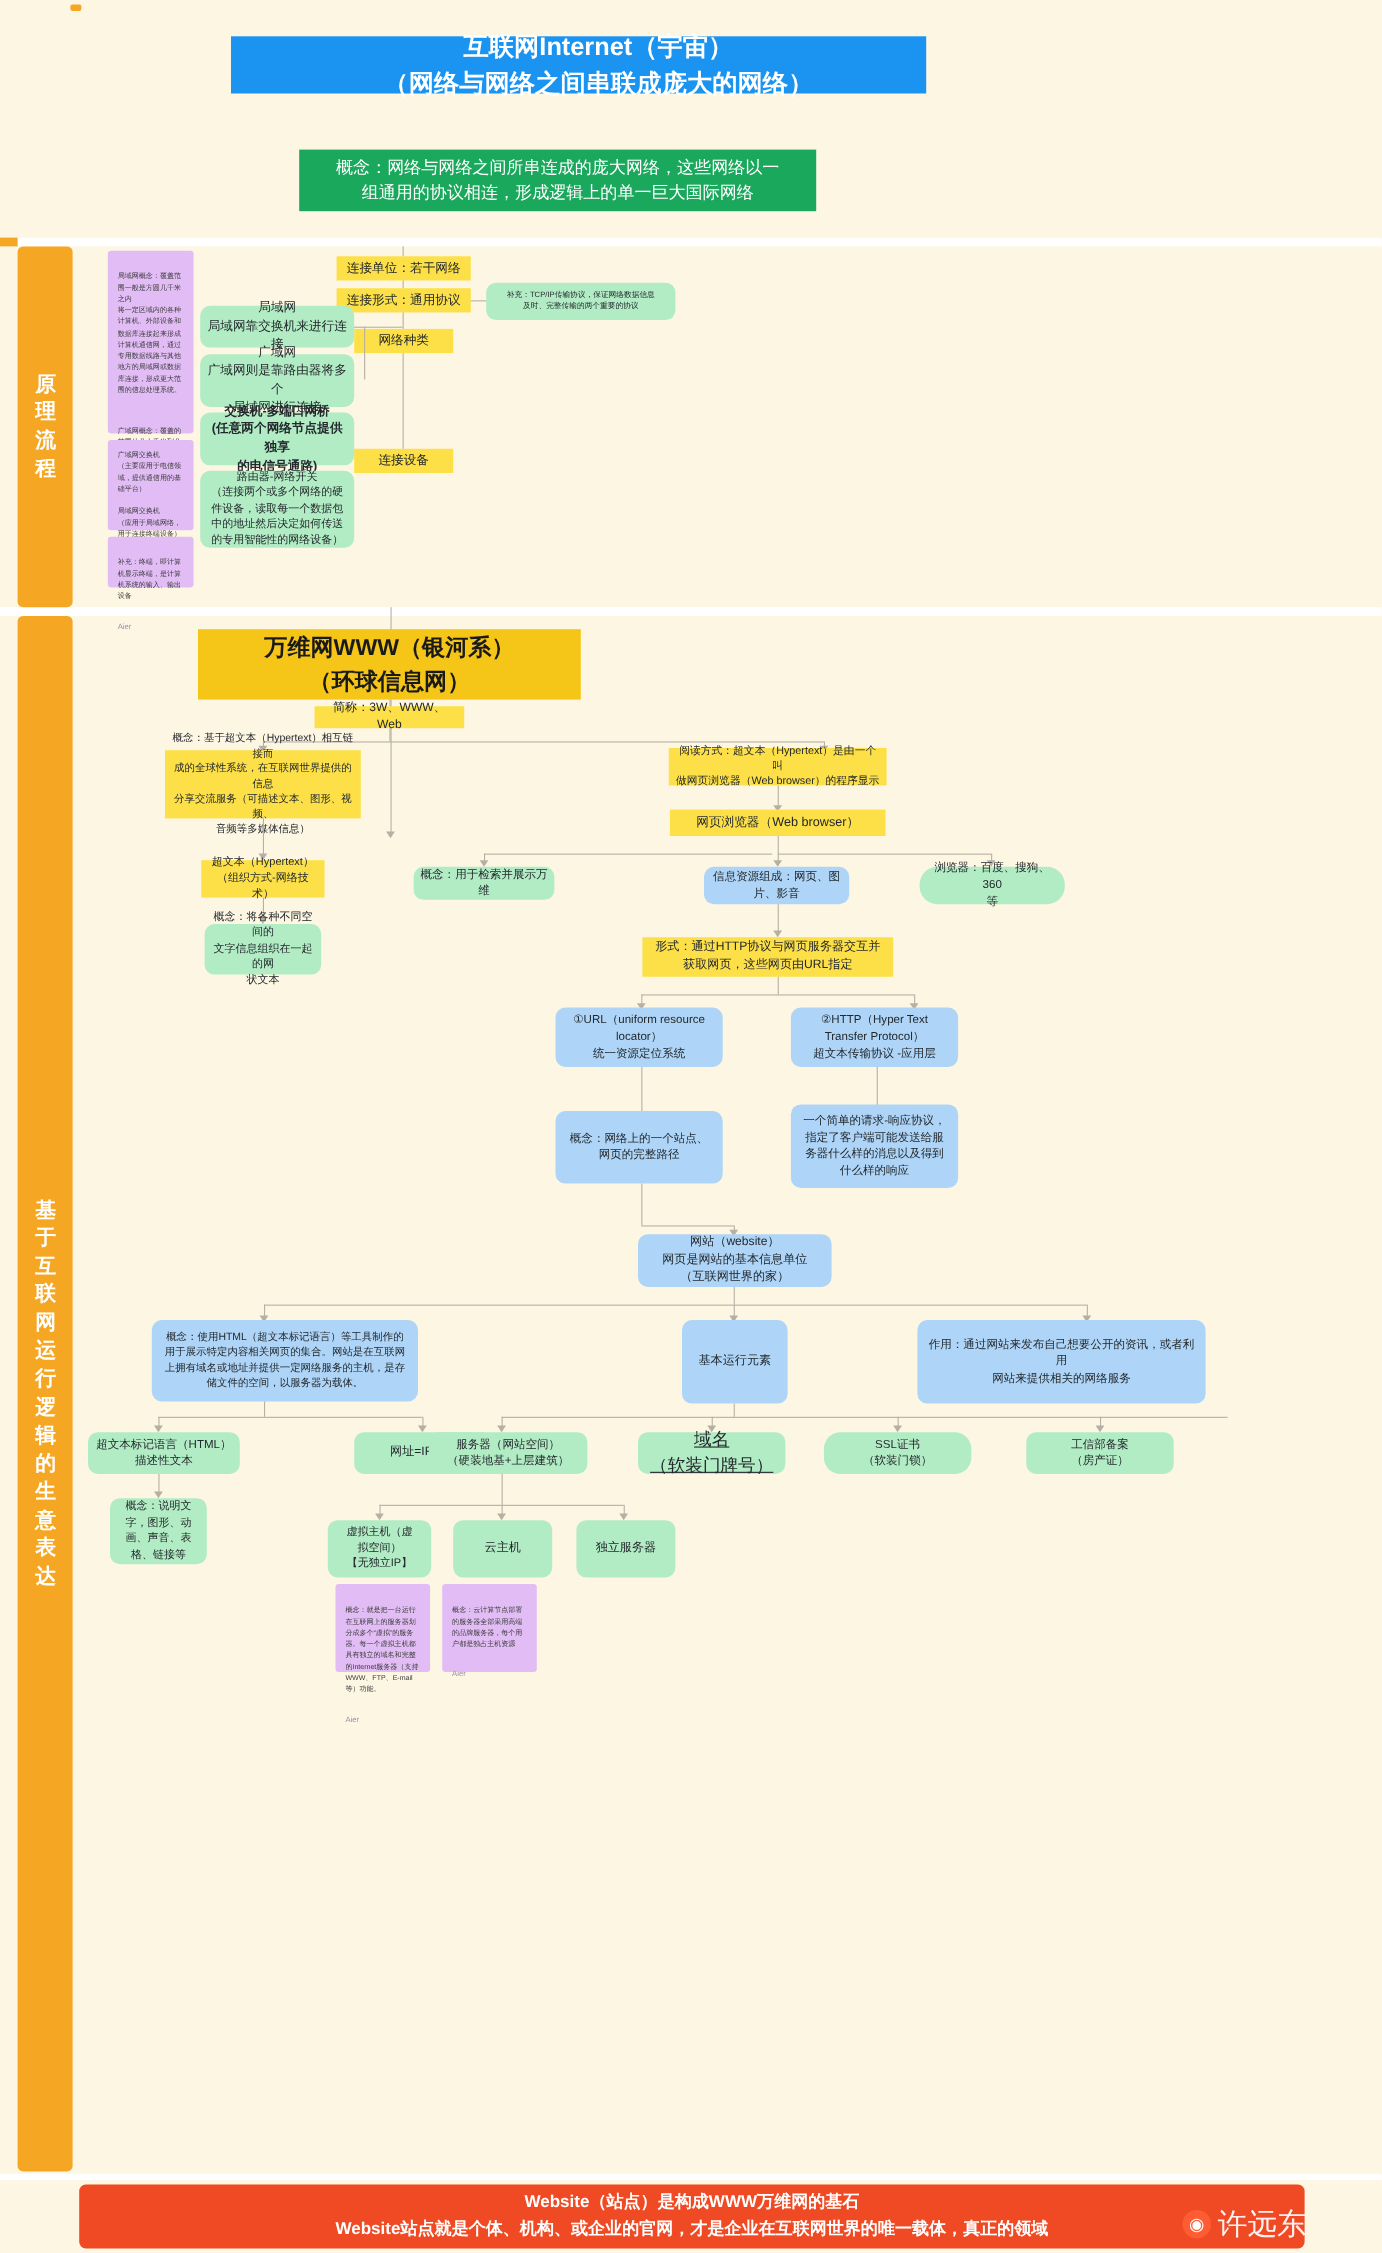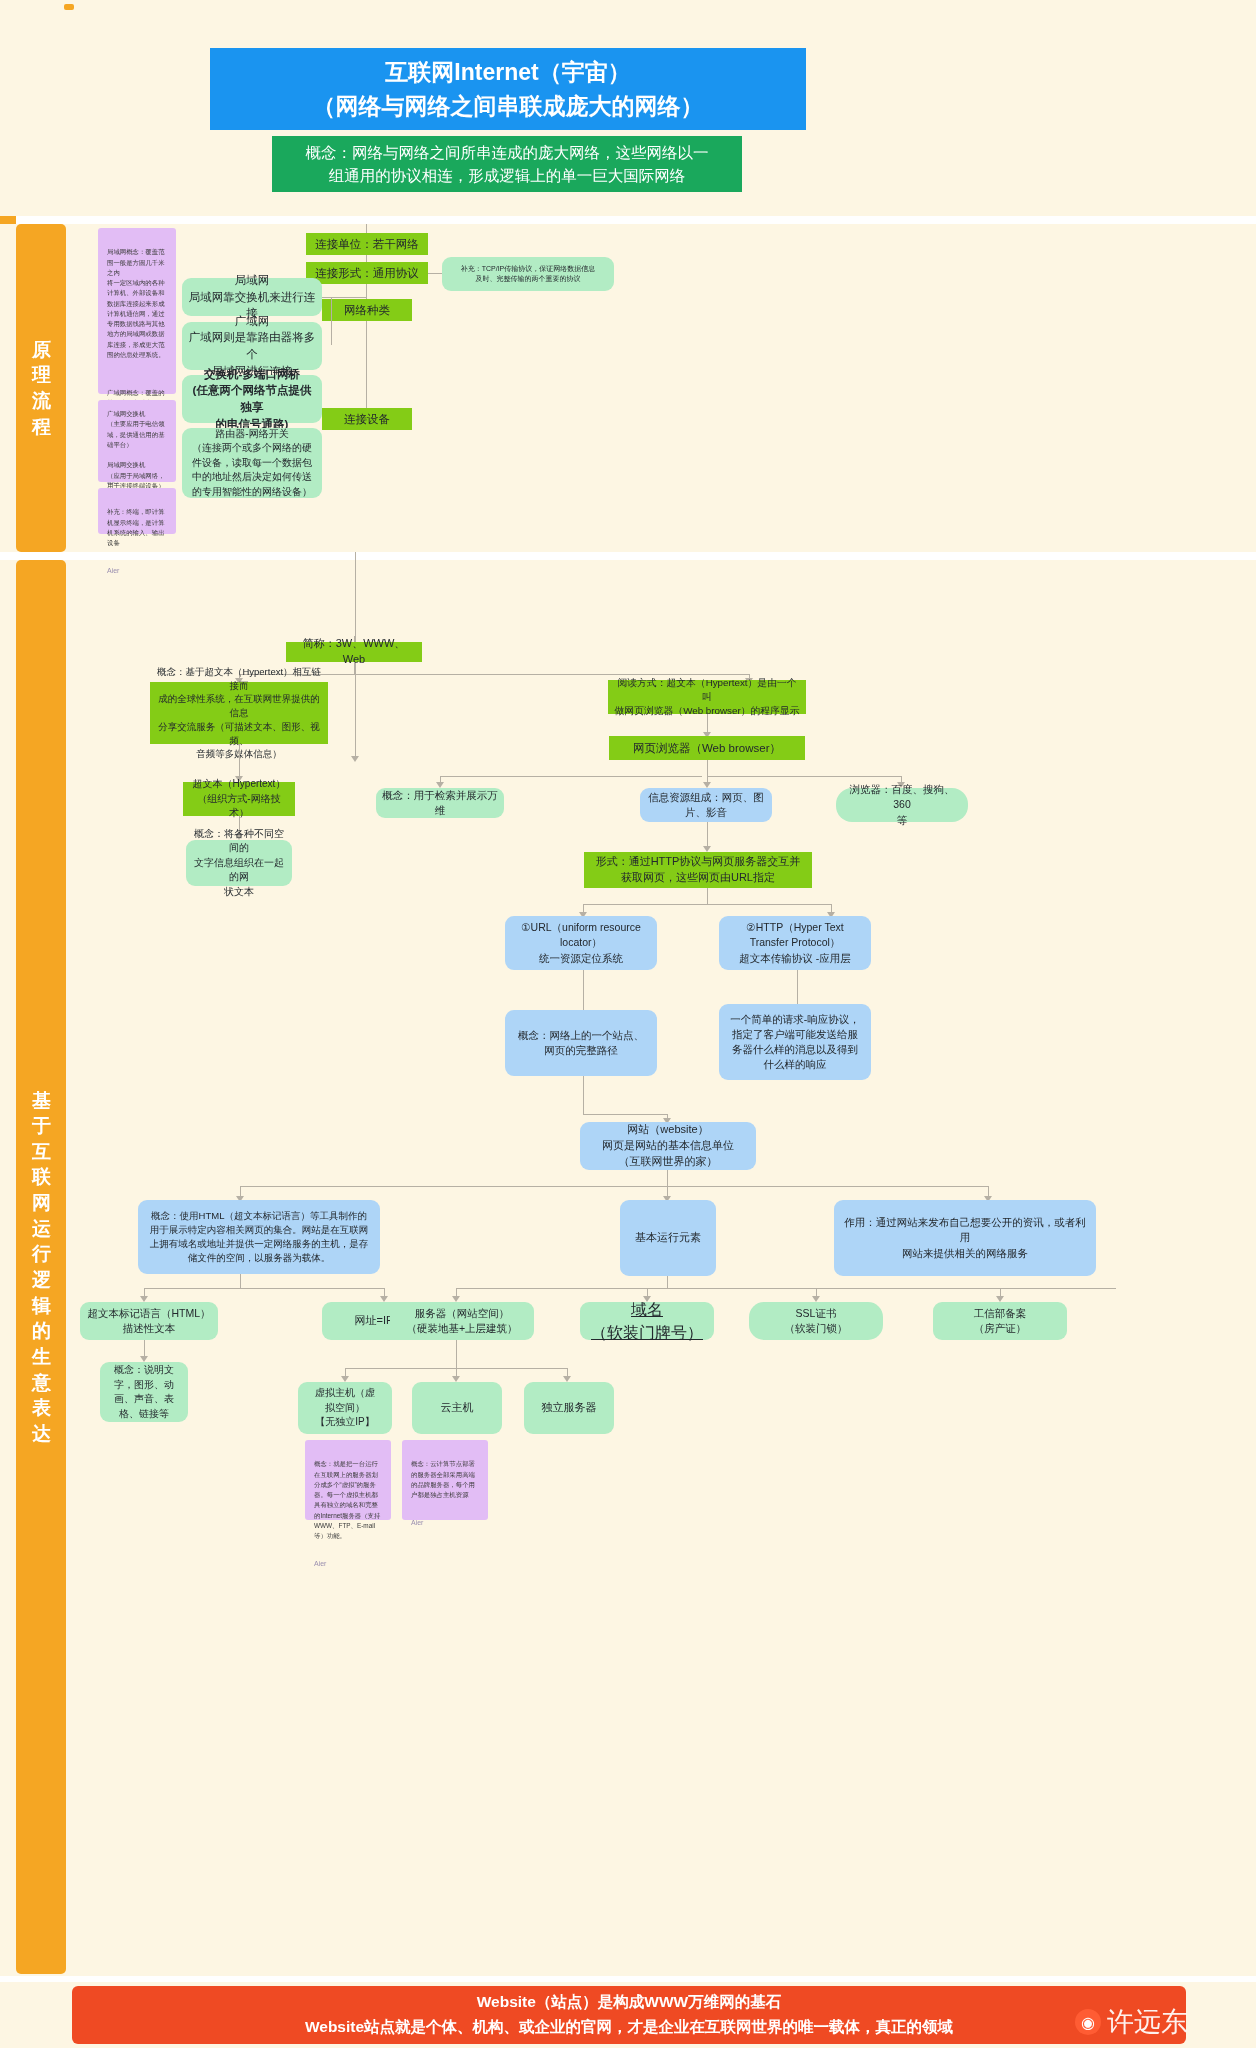--- a/index.html
+++ b/index.html
@@ -30,21 +30,21 @@
   .node{
     position:absolute;
     box-sizing:border-box;
     display:flex;align-items:center;justify-content:center;
     text-align:center;
     color:#23282d;
     line-height:1.45;
     padding:4px 6px;
     white-space:pre-line;
   }
-  .blue{background:#84cc16;}
+  .blue{background:#fde047;}
   .green{background:#b2ecc4;border-radius:9px;}
   .purple{background:#e2bdf5;border-radius:3px;
           align-items:flex-start;justify-content:flex-start;text-align:left;
           padding:9px 9px;line-height:1.6;color:#3a3a3a;}
   .bluesq{background:#aed5f7;border-radius:9px;}
 
   .title-blue{
     position:absolute;background:#1a94f0;color:#fff;font-weight:bold;
     display:flex;align-items:center;justify-content:center;text-align:center;
     white-space:pre-line;line-height:1.5;
@@ -93,21 +93,21 @@
   <div style="position:absolute;left:64px;top:4px;width:10px;height:6px;background:#f5a623;border-radius:2px;"></div>
   <div style="position:absolute;left:0;top:216px;width:16px;height:8px;background:#f5a623;"></div>
 
   <div class="sect-tab" style="left:16px;top:560px;width:50px;height:1414px;font-size:19px;">
     <span>基于互联网运行逻辑的生意表达</span>
   </div>
   <div class="sect-tab" style="left:16px;top:224px;width:50px;height:328px;font-size:19px;">
     <span>原理流程</span>
   </div>
 
-  <div class="title-blue" style="left:210px;top:48px;width:596px;height:82px;font-size:23px;">互联网Internet（宇宙）
+  <div class="title-blue" style="left:210px;top:33px;width:596px;height:52px;font-size:23px;padding-left:36px;">互联网Internet（宇宙）
 （网络与网络之间串联成庞大的网络）</div>
   <div class="title-green" style="left:272px;top:136px;width:470px;height:56px;font-size:15.5px;">概念：网络与网络之间所串连成的庞大网络，这些网络以一
 组通用的协议相连，形成逻辑上的单一巨大国际网络</div>
 
   <div class="node purple" style="left:98px;top:228px;width:78px;height:166px;font-size:6.4px;">
     <div>
       <div style="white-space:pre-line;">局域网概念：覆盖范围一般是方圆几千米之内
 将一定区域内的各种计算机、外部设备和数据库连接起来形成计算机通信网，通过专用数据线路与其他地方的局域网或数据库连接，形成更大范围的信息处理系统。</div>
       <div style="height:7px;"></div>
       <div style="white-space:pre-line;">广域网概念：覆盖的范围从几十千米到几千千米，它能连接多个城市或国家，或横跨几个洲并能提供远距离通信，形成国际性的远程网络。</div>
@@ -157,20 +157,22 @@
   <div class="ln lnh" style="left:428px;top:273px;width:14px;"></div>
   <div class="ln lnv" style="left:366px;top:321px;height:87px;"></div>
   <div class="ln lnh" style="left:322px;top:310px;width:0px;"></div>
   <div class="ln lnh" style="left:322px;top:297px;width:44px;"></div>
   <div class="ln lnv" style="left:331px;top:297px;height:48px;"></div>
   <div class="ln lnh" style="left:322px;top:419px;width:0px;"></div>
   <div class="ln lnv" style="left:366px;top:224px;height:9px;"></div>
   <div class="ln lnv" style="left:355px;top:552px;height:208px;"></div>
   <div class="arr" style="left:351px;top:756px;"></div>
 
+  <div class="title-yellow" style="left:180px;top:572px;width:348px;height:64px;font-size:21px;">万维网WWW（银河系）
+（环球信息网）</div>
   <div class="node blue" style="left:286px;top:642px;width:136px;height:20px;font-size:11px;">简称：3W、WWW、Web</div>
 
   <div class="ln lnv" style="left:354px;top:636px;height:6px;"></div>
   <div class="ln lnv" style="left:354px;top:662px;height:12px;"></div>
   <div class="ln lnh" style="left:239px;top:674px;width:510px;"></div>
   <div class="ln lnv" style="left:239px;top:674px;height:8px;"></div>
   <div class="arr" style="left:235px;top:678px;"></div>
   <div class="ln lnv" style="left:749px;top:674px;height:8px;"></div>
   <div class="arr" style="left:745px;top:678px;"></div>
 

